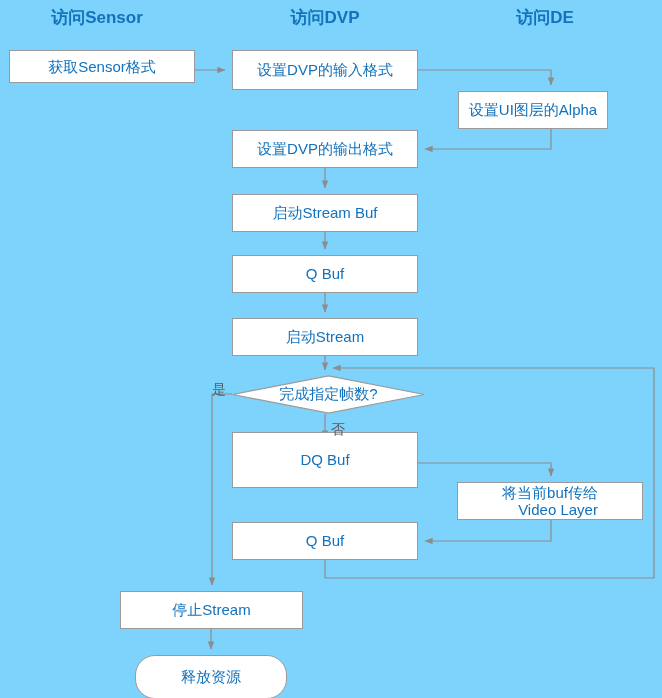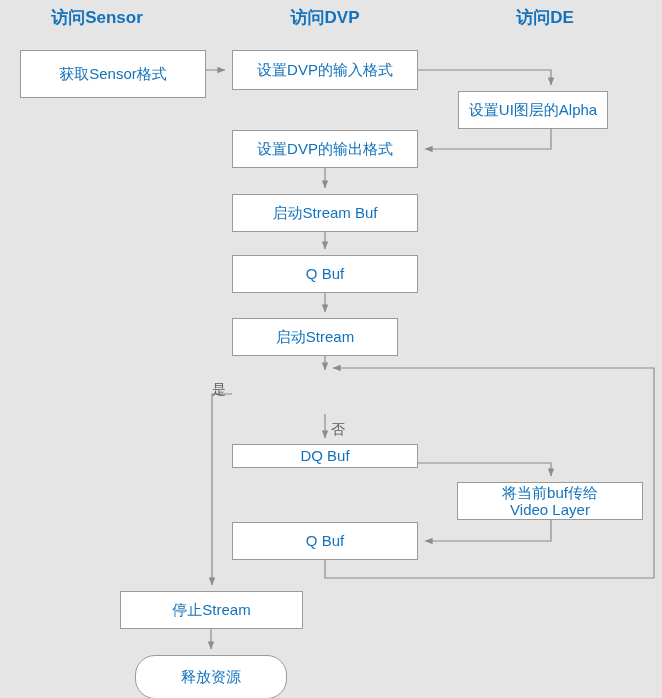--- a/index.html
+++ b/index.html
@@ -7,21 +7,21 @@
     padding: 0;
     background: #ffffff;
   }
   body {
     font-family: "Liberation Sans", "DejaVu Sans", sans-serif;
   }
   #canvas {
     position: relative;
     width: 662px;
     height: 698px;
-    background: #e5e5e5;
+    background: #7dd3fc;
     overflow: hidden;
   }
   #edges {
     position: absolute;
     left: 0;
     top: 0;
     width: 662px;
     height: 698px;
     pointer-events: none;
   }
@@ -104,38 +104,44 @@
       <path d="M551,520 L551,541 L425,541"></path>
       <path d="M325,560 L325,578 L654,578 L654,368 L333,368"></path>
       <path d="M211,629 L211,649"></path>
     </g>
   </svg>
 
   <div class="col-header" style="left:97px; top:6px;">访问Sensor</div>
   <div class="col-header" style="left:325px; top:6px;">访问DVP</div>
   <div class="col-header" style="left:545px; top:6px;">访问DE</div>
 
-  <div class="node" style="left:20px; top:50px; width:186px; height:48px;">获取Sensor格式</div>
+  <div class="node" style="left:9px; top:50px; width:186px; height:33px;">获取Sensor格式</div>
 
   <div class="node" style="left:232px; top:50px; width:186px; height:40px;">设置DVP的输入格式</div>
 
   <div class="node" style="left:458px; top:91px; width:150px; height:38px;">设置UI图层的Alpha</div>
 
   <div class="node" style="left:232px; top:130px; width:186px; height:38px;">设置DVP的输出格式</div>
 
   <div class="node" style="left:232px; top:194px; width:186px; height:38px;">启动Stream Buf</div>
 
   <div class="node" style="left:232px; top:255px; width:186px; height:38px;">Q Buf</div>
 
-  <div class="node" style="left:232px; top:318px; width:166px; height:38px;">启动Stream</div>
+  <div class="node" style="left:232px; top:318px; width:186px; height:38px;">启动Stream</div>
 
+  <div class="diamond-wrap" style="left:232px; top:375px; width:193px; height:39px;">
+    <svg width="193" height="39" viewBox="0 0 193 39">
+      <polygon points="96.5,0.8 192.2,19.5 96.5,38.2 0.8,19.5" fill="#ffffff" stroke="#9a9a9a" stroke-width="1.2"></polygon>
+    </svg>
+    <div class="diamond-label">完成指定帧数?</div>
+  </div>
 
-  <div class="node" style="left:232px; top:444px; width:186px; height:24px;">DQ Buf</div>
+  <div class="node" style="left:232px; top:432px; width:186px; height:56px;">DQ Buf</div>
 
-  <div class="node" style="left:457px; top:482px; width:186px; height:38px;">将当前buf传给
+  <div class="node" style="left:457px; top:482px; width:186px; height:38px;text-align:right;">将当前buf传给
 Video Layer</div>
 
   <div class="node" style="left:232px; top:522px; width:186px; height:38px;">Q Buf</div>
 
   <div class="node" style="left:120px; top:591px; width:183px; height:38px;">停止Stream</div>
 
   <div class="node rounded" style="left:135px; top:655px; width:152px; height:44px;text-align:center;">释放资源</div>
 
   <div class="edge-label" style="left:212px; top:381px;">是</div>
   <div class="edge-label" style="left:331px; top:421px;">否</div>

